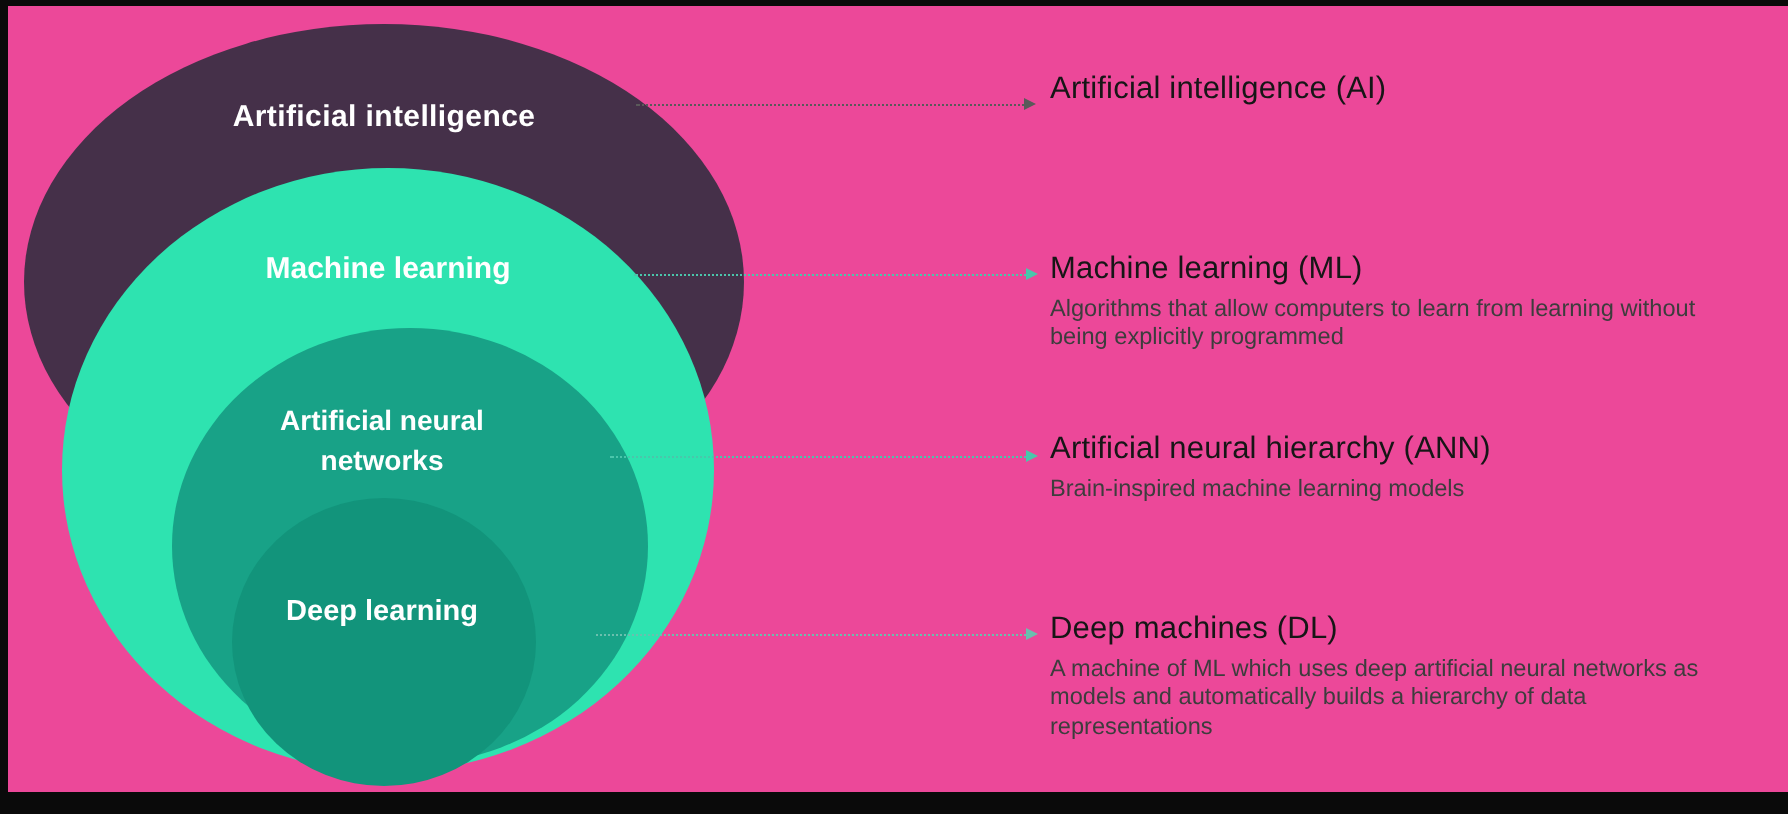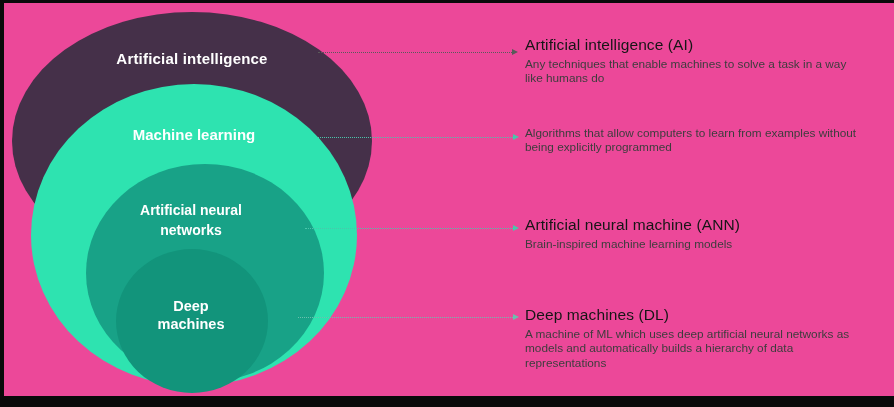--- a/index.html
+++ b/index.html
@@ -60,44 +60,44 @@
 <div class="frame">
 
   <div class="circle c-ai" style="background-color: rgb(69, 48, 73);"></div>
   <div class="circle c-ml" style="background-color: rgb(46, 227, 176);"></div>
   <div class="circle c-ann" style="background-color: rgb(24, 162, 135);"></div>
   <div class="circle c-dl" style="background-color: rgb(18, 148, 123);"></div>
 
   <div class="circle-label l-ai">Artificial intelligence</div>
   <div class="circle-label l-ml">Machine learning</div>
   <div class="circle-label l-ann">Artificial neural networks</div>
-  <div class="circle-label l-dl">Deep machines</div>
+  <div class="circle-label l-dl">Deep learning</div>
 
   <div class="connector k-ai" style="color: rgb(90, 90, 90);">
       <span class="arrow"></span>
     </div>
   <div class="connector k-ml" style="color: rgb(74, 198, 171);">
       <span class="arrow"></span>
     </div>
   <div class="connector k-ann" style="color: rgb(74, 198, 171);">
       <span class="arrow"></span>
     </div>
   <div class="connector k-dl" style="color: rgb(107, 191, 174);">
       <span class="arrow"></span>
     </div>
 
   <div class="legend-item g-ai">
     <p class="legend-title">Artificial intelligence (AI)</p>
-    <p class="legend-desc">Any techniques that enable machines to solve a task in a way like humans do</p>
   </div>
   <div class="legend-item g-ml">
-    <p class="legend-desc">Algorithms that allow computers to learn from examples without being explicitly programmed</p>
+    <p class="legend-title">Machine learning (ML)</p>
+    <p class="legend-desc">Algorithms that allow computers to learn from learning without being explicitly programmed</p>
   </div>
   <div class="legend-item g-ann">
-    <p class="legend-title">Artificial neural machine (ANN)</p>
+    <p class="legend-title">Artificial neural hierarchy (ANN)</p>
     <p class="legend-desc">Brain-inspired machine learning models</p>
   </div>
   <div class="legend-item g-dl">
     <p class="legend-title">Deep machines (DL)</p>
     <p class="legend-desc">A machine of ML which uses deep artificial neural networks as models and automatically builds a hierarchy of data representations</p>
   </div>
 
 </div>
 
 </body></html>

